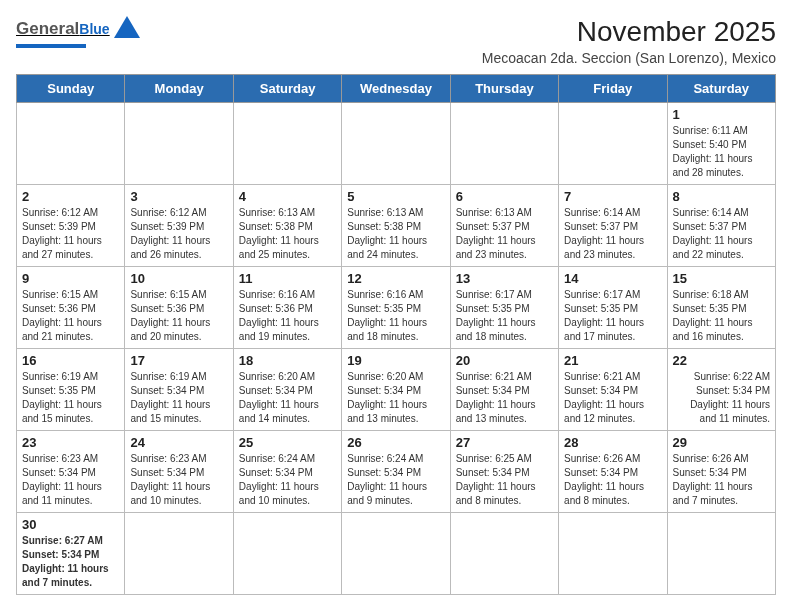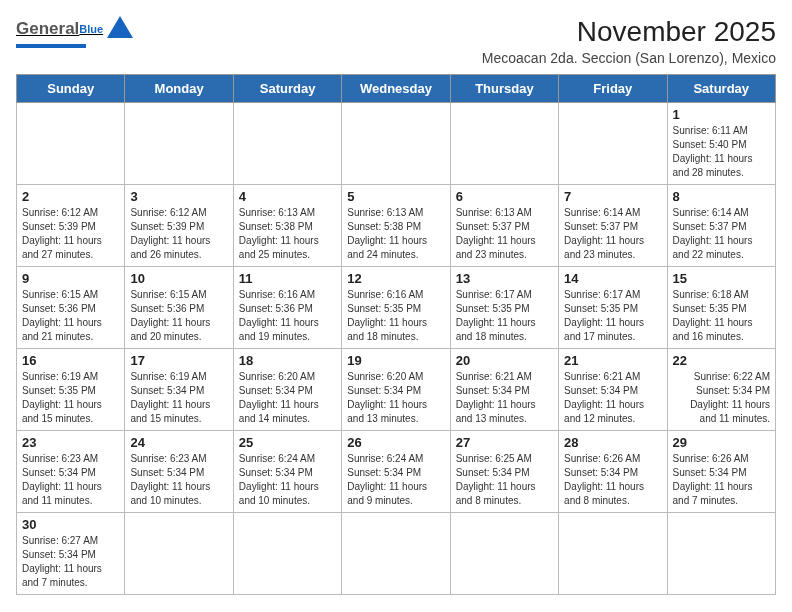--- a/index.html
+++ b/index.html
@@ -71,21 +71,21 @@
       margin-left: 4px;
     }
   </style>
 </head>
 <body>
 
 <div class="header-section">
   <div class="logo-area">
     <div class="logo-row">
       <span style="font-size:17px;font-weight:bold;color:#555;">General</span>
-      <span style="font-size:11px;font-weight:bold;color:#1565c0;">Blue</span>
+      <span style="font-size:14px;font-weight:bold;color:#1565c0;">Blue</span>
       <span class="logo-icon">
         <svg width="26" height="22" viewBox="0 0 26 22">
           <polygon points="13,0 26,22 0,22" fill="#1565c0"></polygon>
         </svg>
       </span>
     </div>
     <div style="height:4px;background:#1565c0;width:70px;margin-top:2px;"></div>
   </div>
   <div class="title-section">
     <div style="font-size:28px;font-weight:normal;color:#222;">November 2025</div>
@@ -321,21 +321,21 @@
           <span class="day-number">29</span>
           <div class="day-info" style="white-space: pre-line;">Sunrise: 6:26 AM
 Sunset: 5:34 PM
 Daylight: 11 hours
 and 7 minutes.</div>
         </td>
       </tr>
       <tr>
         <td>
           <span class="day-number">30</span>
-          <div class="day-info" style="white-space: pre-line;">Sunrise: 6:27 AM
+          <div class="day-info" style="white-space: pre-line; font-weight: bold;">Sunrise: 6:27 AM
 Sunset: 5:34 PM
 Daylight: 11 hours
 and 7 minutes.</div>
         </td>
         <td class="empty-cell"></td>
         <td class="empty-cell"></td>
         <td class="empty-cell"></td>
         <td class="empty-cell"></td>
         <td class="empty-cell"></td>
         <td class="empty-cell"></td>

